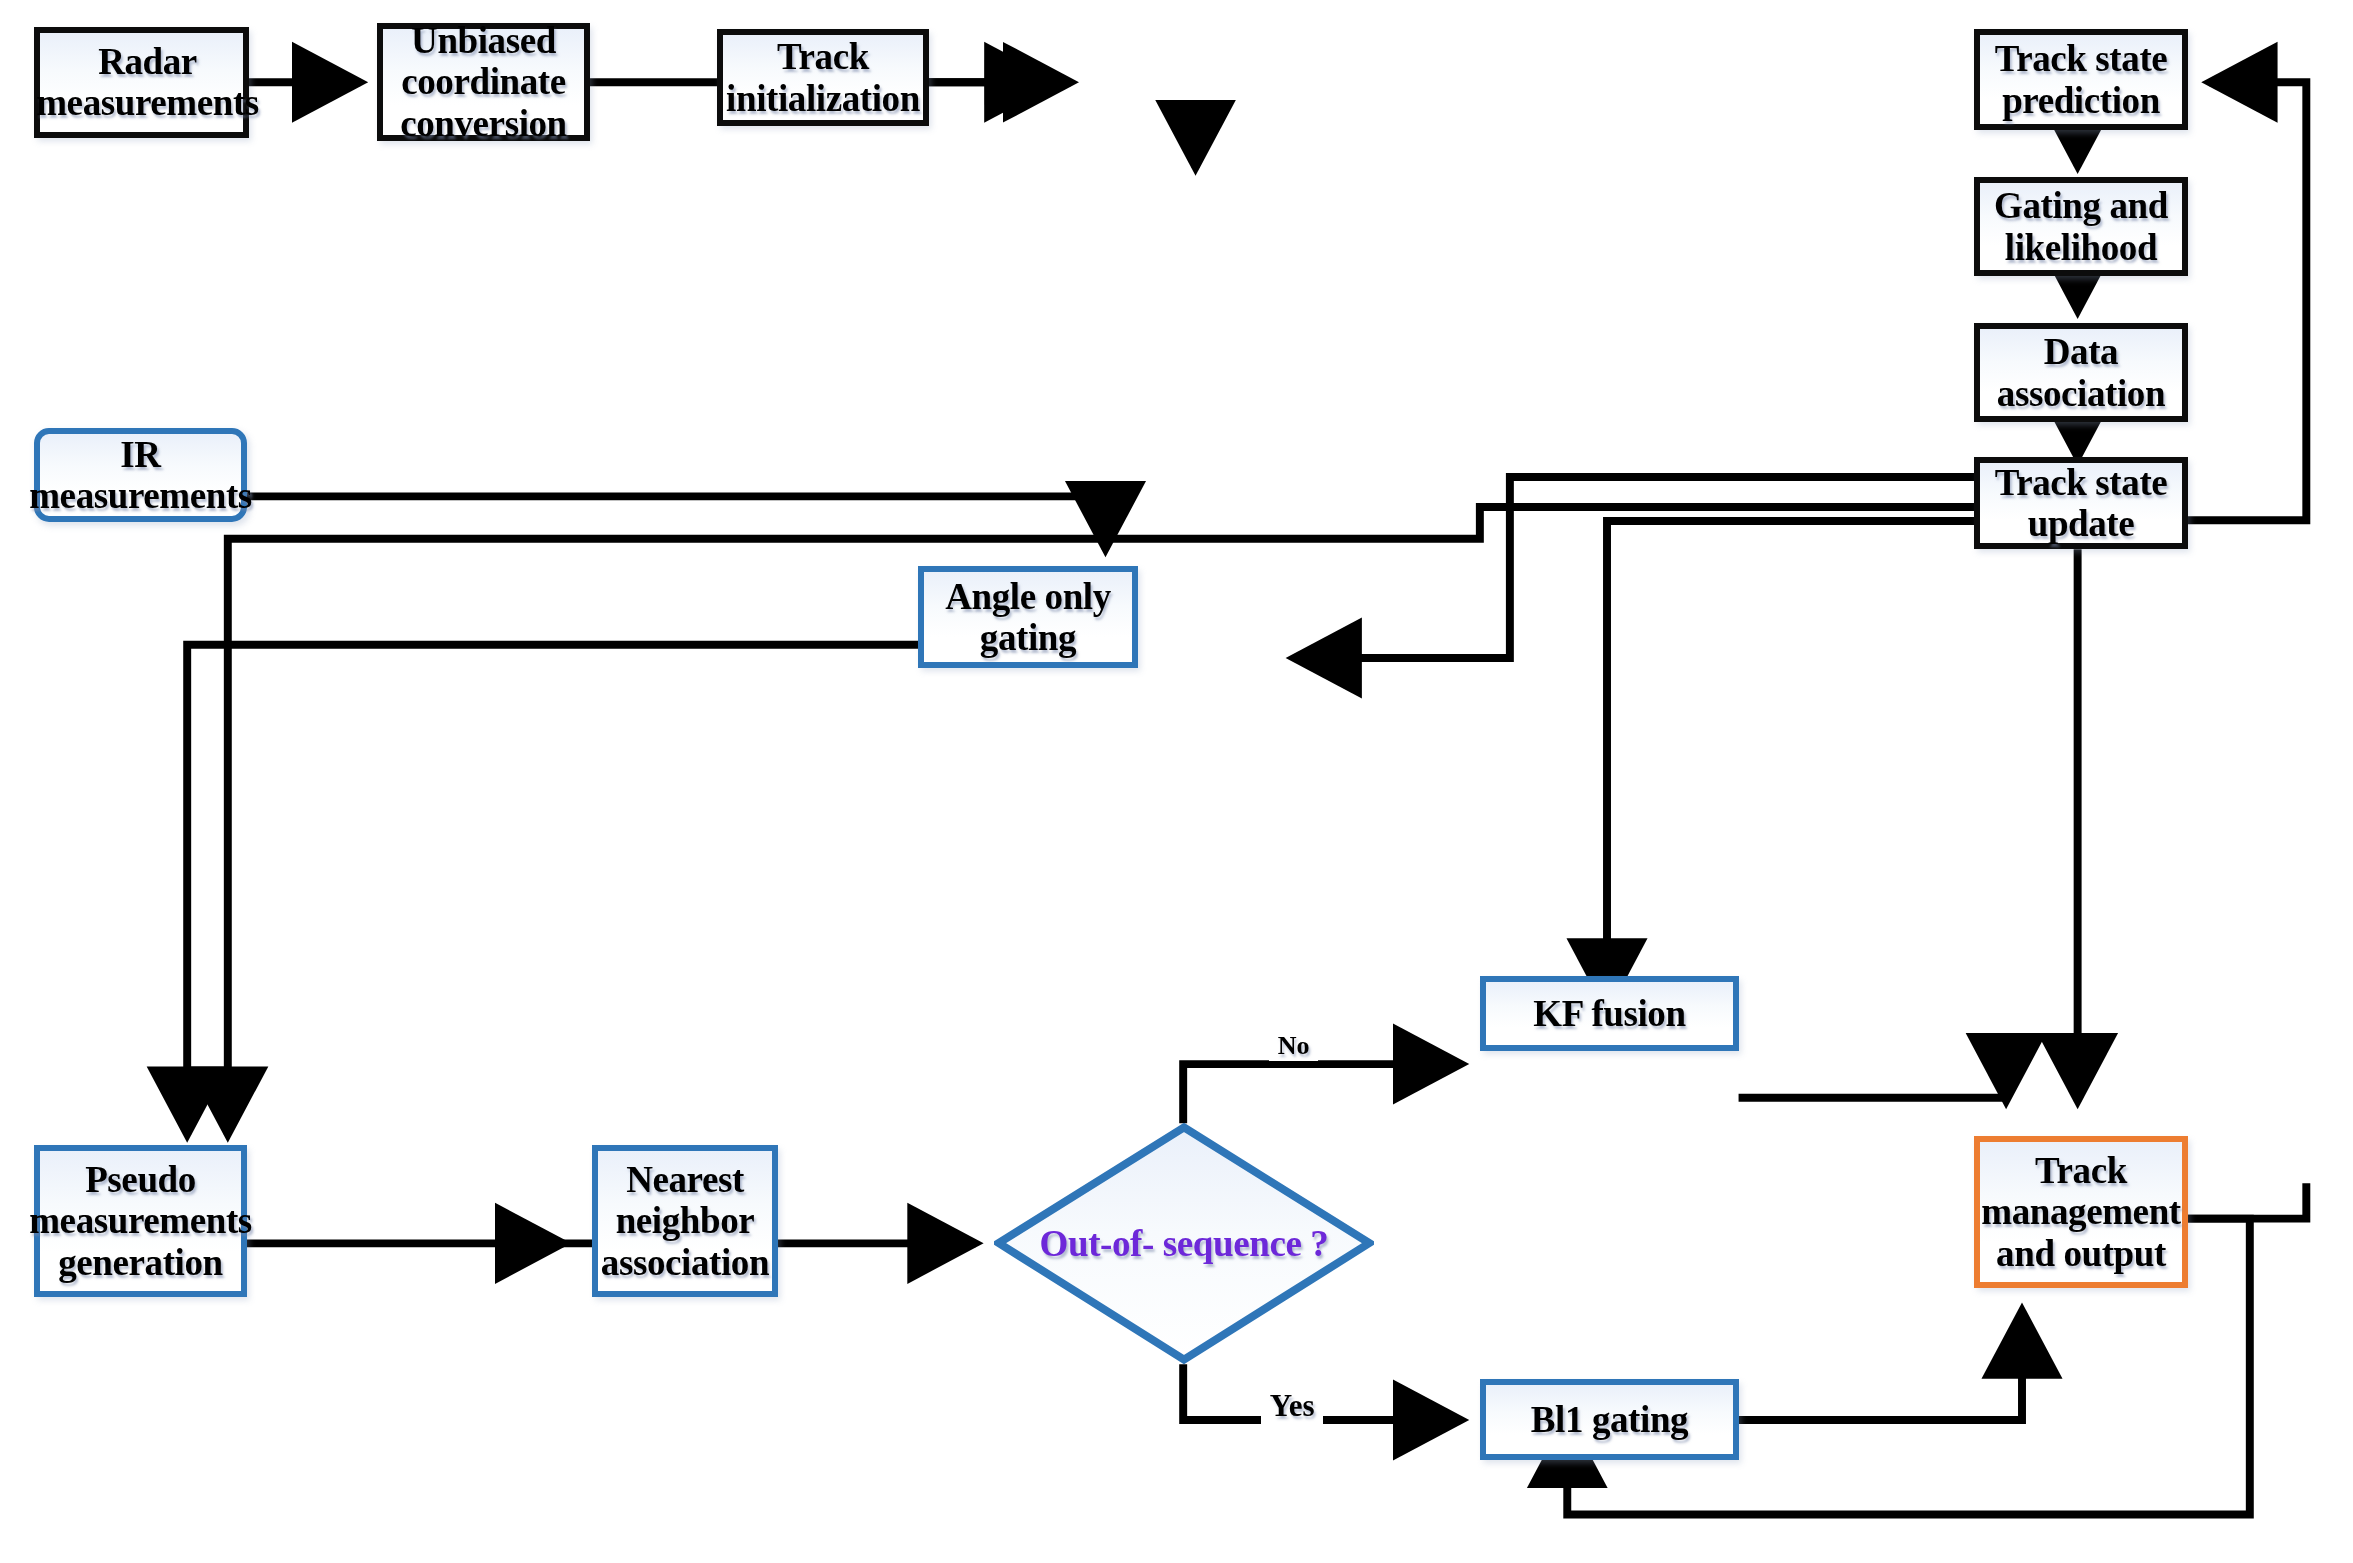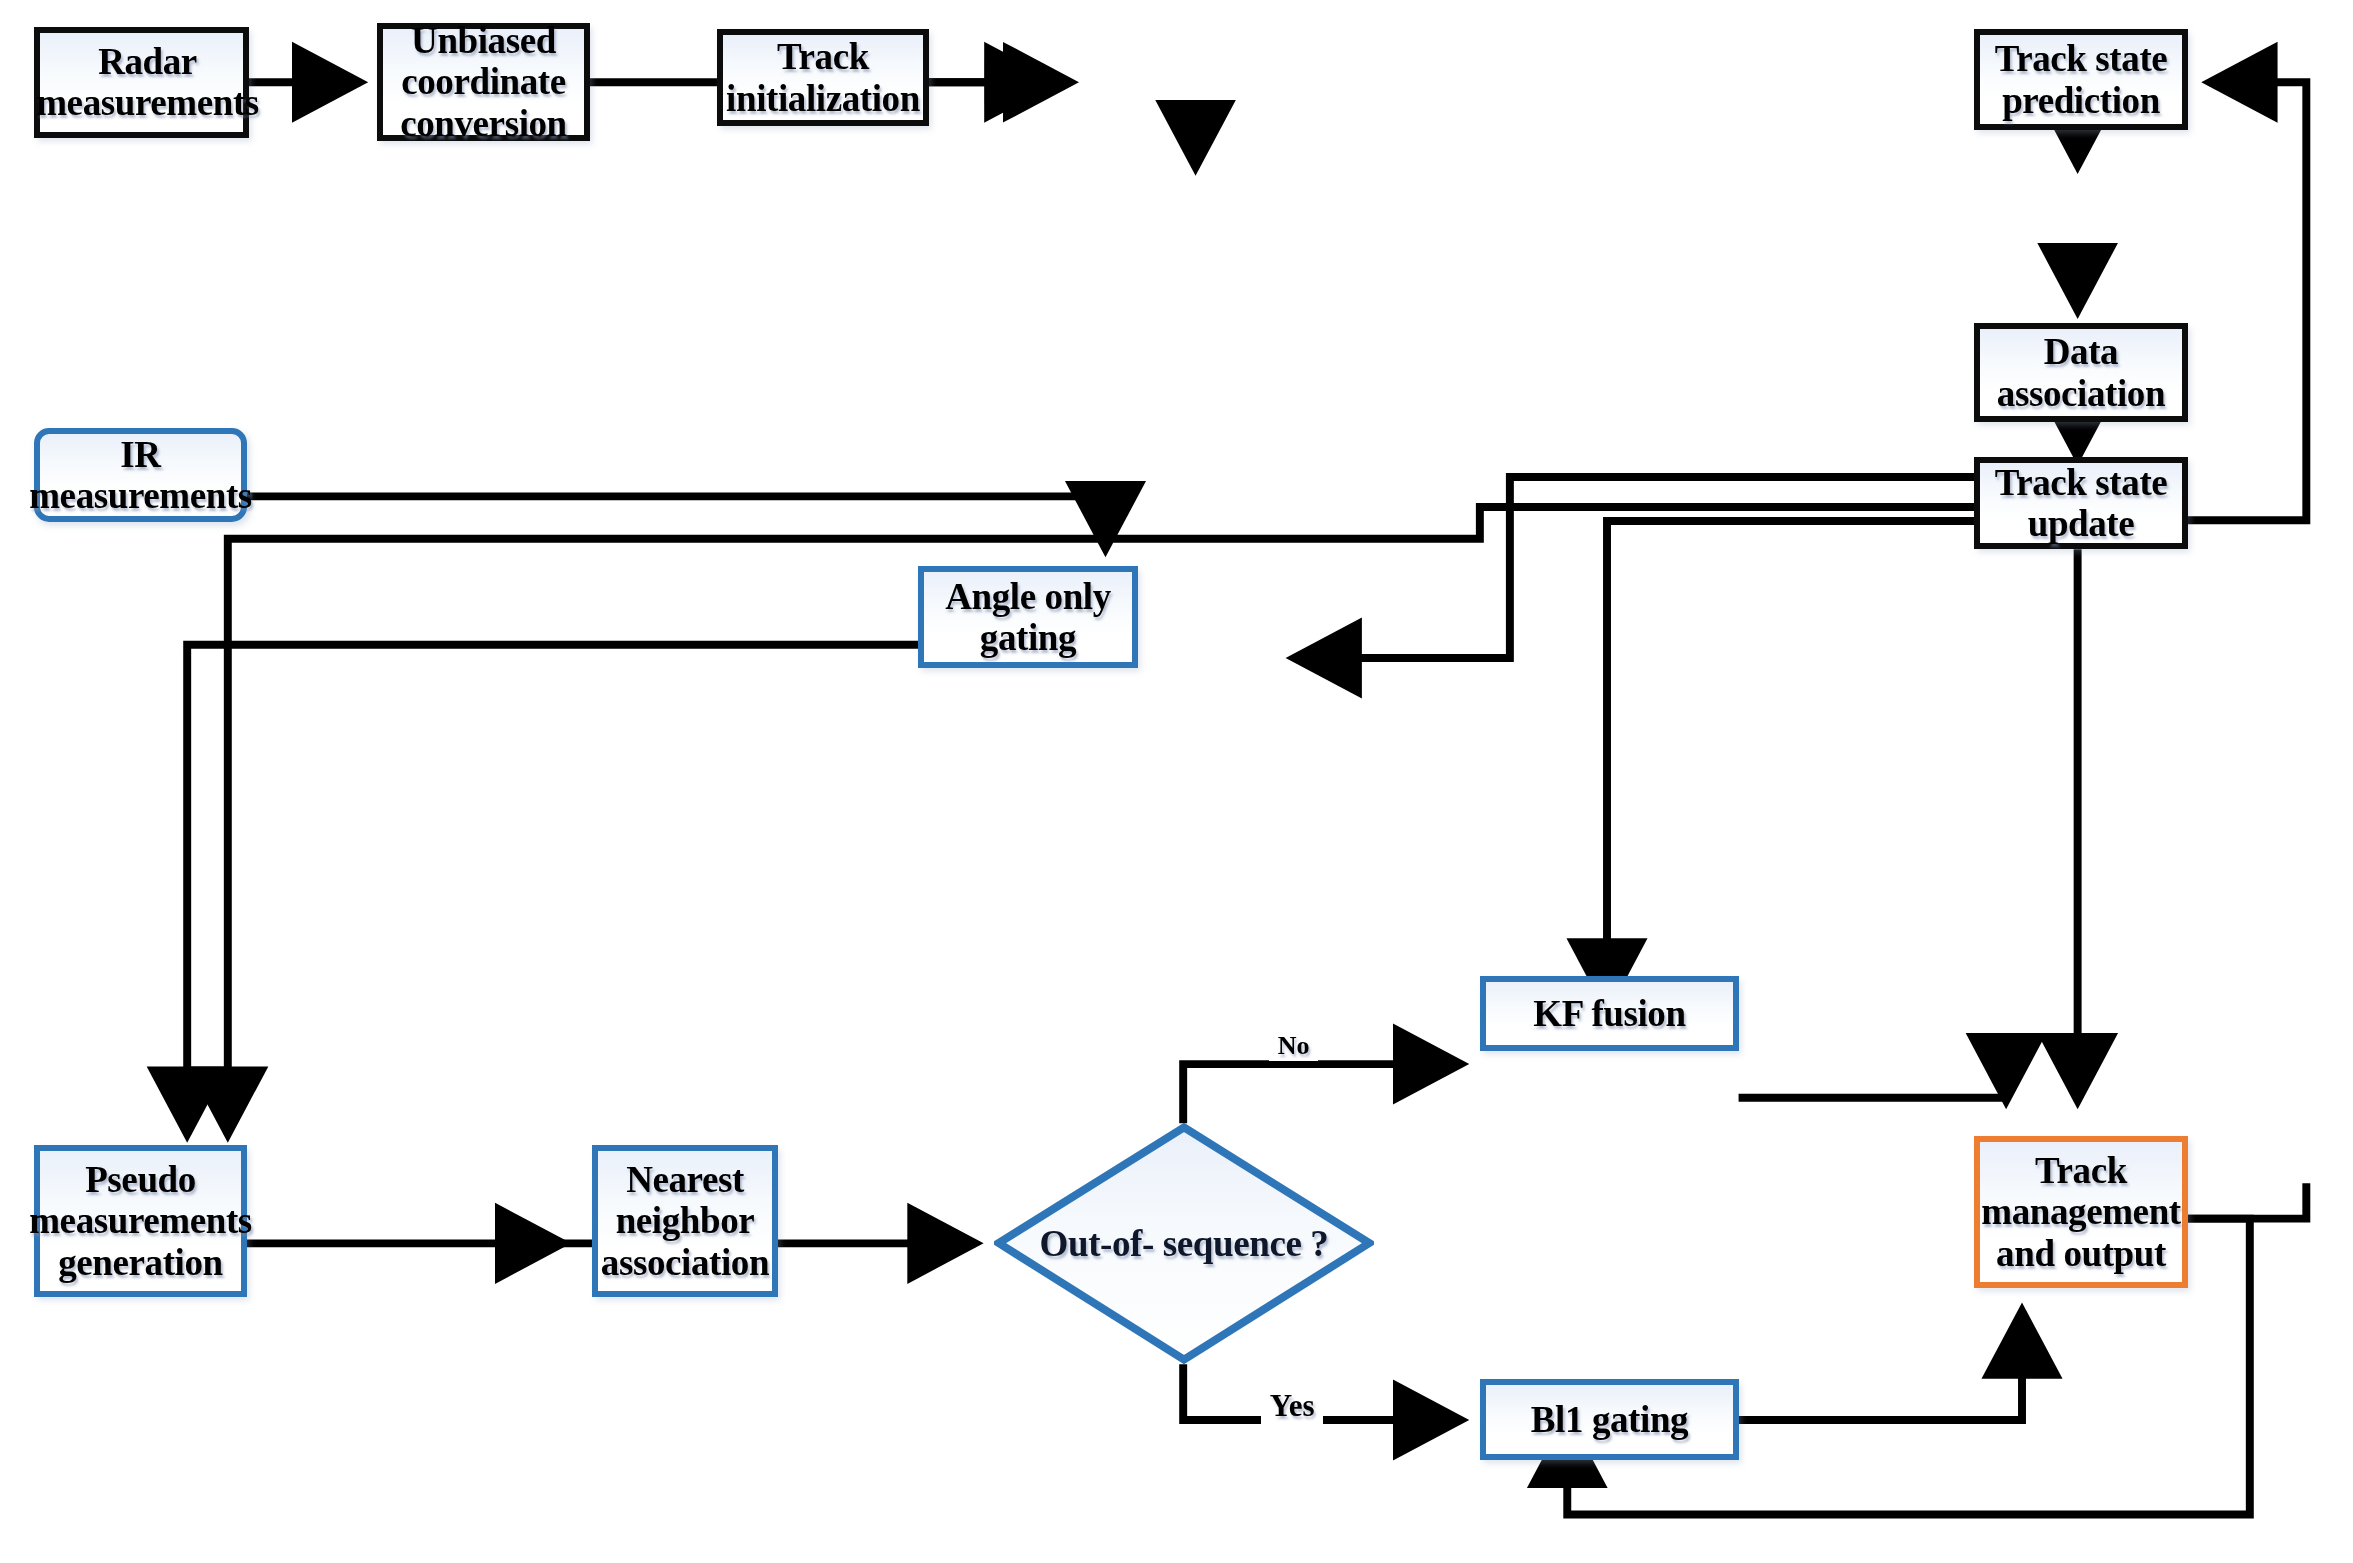--- a/index.html
+++ b/index.html
@@ -50,21 +50,21 @@
   }
   .diamond-wrap .dlabel {
     position: absolute;
     left: 0; top: 0;
     width: 100%; height: 100%;
     display: flex;
     align-items: center;
     justify-content: center;
     text-align: center;
     font-weight: bold;
-    color: #0f172a;
+    color: #6d28d9;
     line-height: 1.12;
     letter-spacing: -0.4px;
     text-shadow: 1.8px 2.6px 2.6px rgba(120,135,170,0.55);
     pointer-events: none;
   }
   .edge-label {
     position: absolute;
     font-weight: bold;
     color: #000;
     text-shadow: 1.8px 2.6px 2.6px rgba(120,135,170,0.55);
@@ -151,20 +151,26 @@
     </span>
   </div>
 
   <div class="node black" style="left:1974px; top:29px; width:214px; height:101px; font-size:37px;">
     <span>
       <span>Track state</span>
       <span>prediction</span>
     </span>
   </div>
 
+  <div class="node black" style="left:1974px; top:177px; width:214px; height:99px; font-size:37px;">
+    <span>
+      <span>Gating and</span>
+      <span>likelihood</span>
+    </span>
+  </div>
 
   <div class="node black" style="left:1974px; top:323px; width:214px; height:99px; font-size:37px;">
     <span>
       <span>Data</span>
       <span>association</span>
     </span>
   </div>
 
   <div class="node black" style="left:1974px; top:457px; width:214px; height:92px; font-size:37px;">
     <span>

